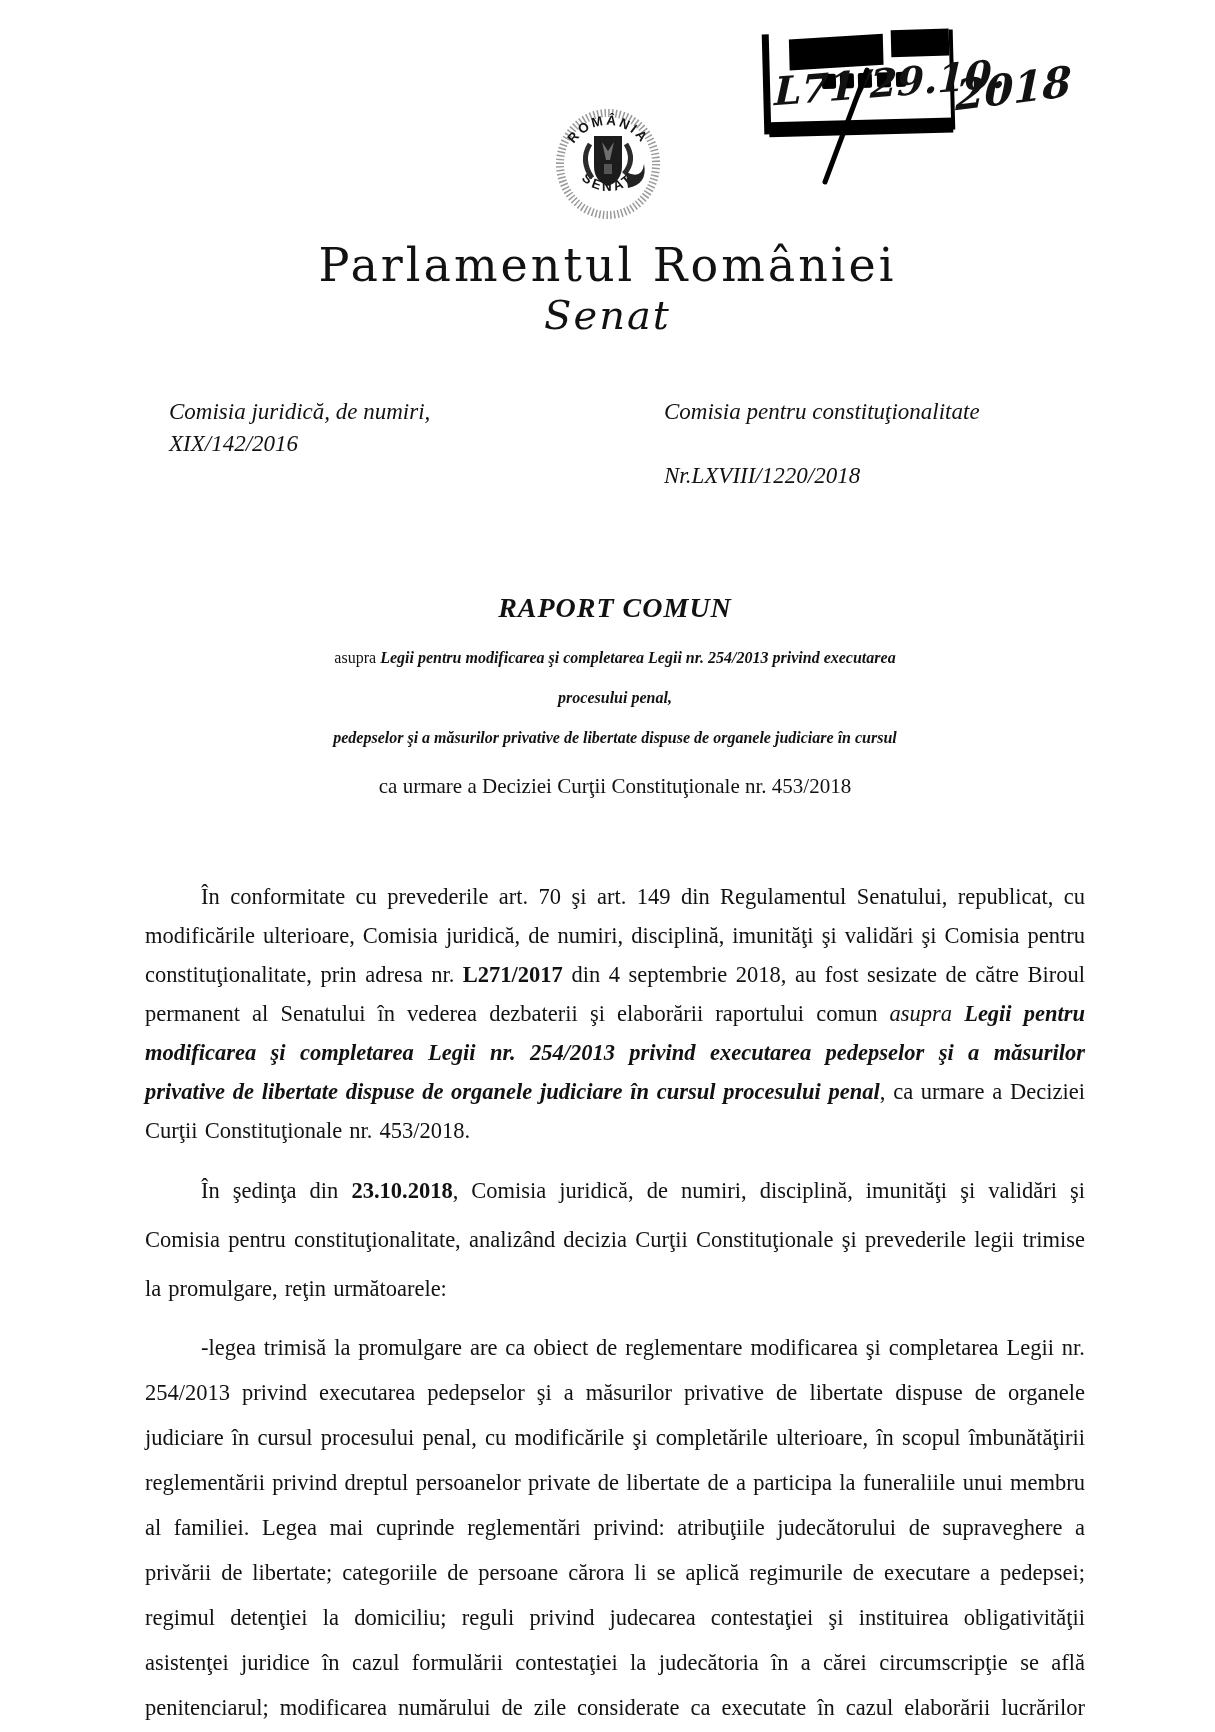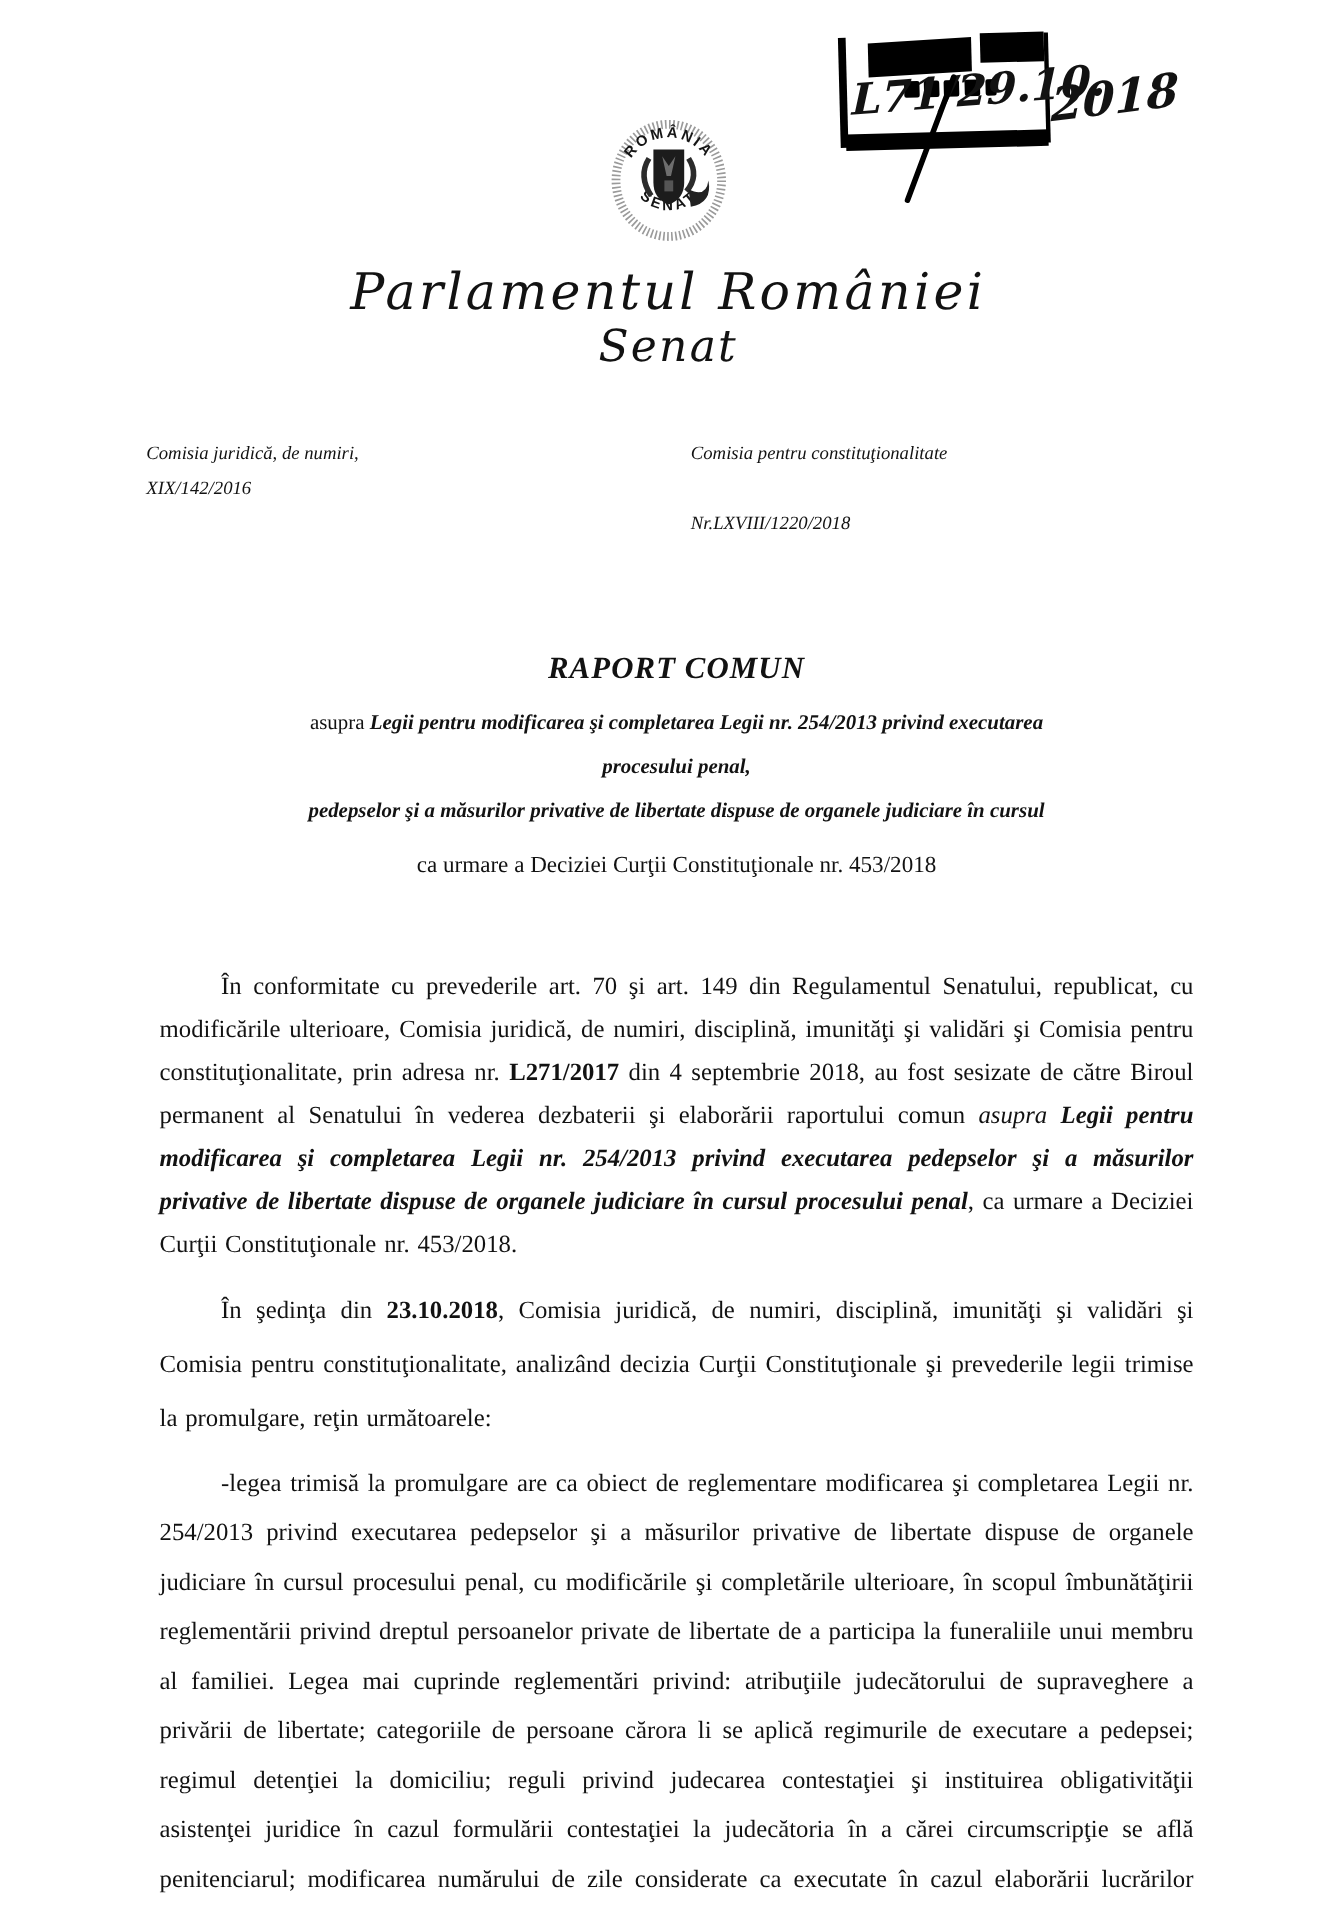--- a/index.html
+++ b/index.html
@@ -35,39 +35,39 @@
     font-size:42px;font-style:italic;font-weight:700;
     font-family:"DejaVu Serif",serif;
     transform:rotate(-7deg) skewX(-8deg);
   }
   .stamp-tail{position:absolute;left:0;top:0;width:330px;height:170px;}
   
   .seal-row{display:flex;justify-content:center;margin:0;padding-top:106px;}
   
   .letterhead-parliament{
     margin-top:16px;text-align:center;
-    font-family:"DejaVu Serif",serif;font-style:italic;
+    font-family:"DejaVu Serif",serif;
     font-size:46px;letter-spacing:3px;
   }
   .letterhead-senate{
     margin-top:0px;text-align:center;
     font-family:"DejaVu Serif",serif;font-style:italic;
     font-size:40px;letter-spacing:2px;
   }
   
   .content{padding:0 118px 0 133px;}
   
-  .committees{display:flex;margin-top:58px;font-style:italic;font-size:17px;line-height:32px;}
+  .committees{display:flex;margin-top:58px;font-style:italic;font-size:23px;line-height:32px;margin-left:36px;}
   .committee-left{width:495px;flex:0 0 495px;}
   .committee-right{flex:1;}
   .committee-right-number{margin-top:32px;}
   
   .title-block{margin-top:100px;text-align:center;}
   .title-heading{font-size:28px;font-weight:700;font-style:italic;letter-spacing:1px;}
-  .title-subject{margin-top:14px;font-size:19px;line-height:40px;}
+  .title-subject{margin-top:14px;font-size:16px;line-height:40px;}
   .title-subject-line{white-space:nowrap;}
   .title-subtitle{margin-top:16px;font-size:21px;}
   
   .body-block{margin-top:78px;font-size:22.5px;}
   .para{
     text-align:justify;text-indent:56px;margin:12px;
     word-spacing:1.5px;
   }
   .para-1{line-height:39px;}
   .para-2{line-height:49px;margin-top:16px;}

